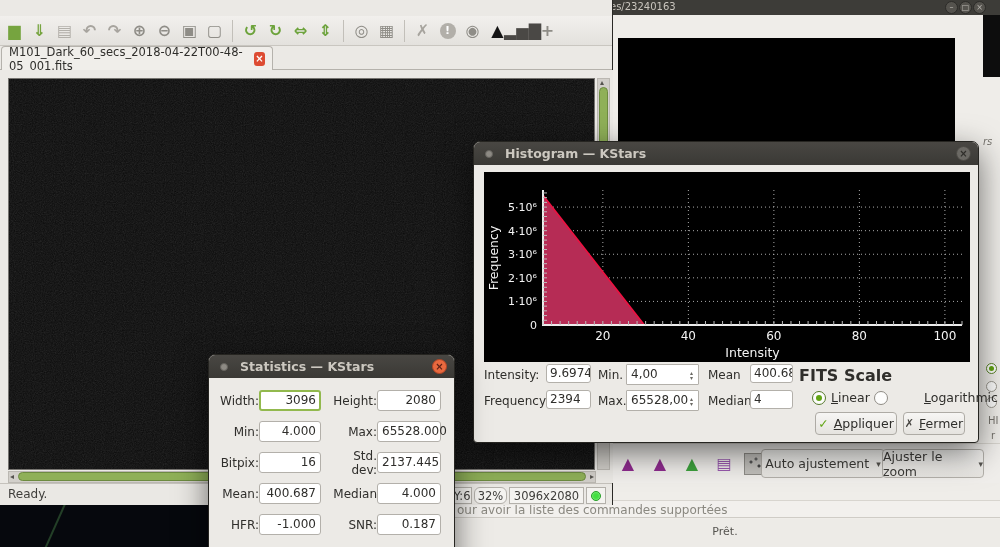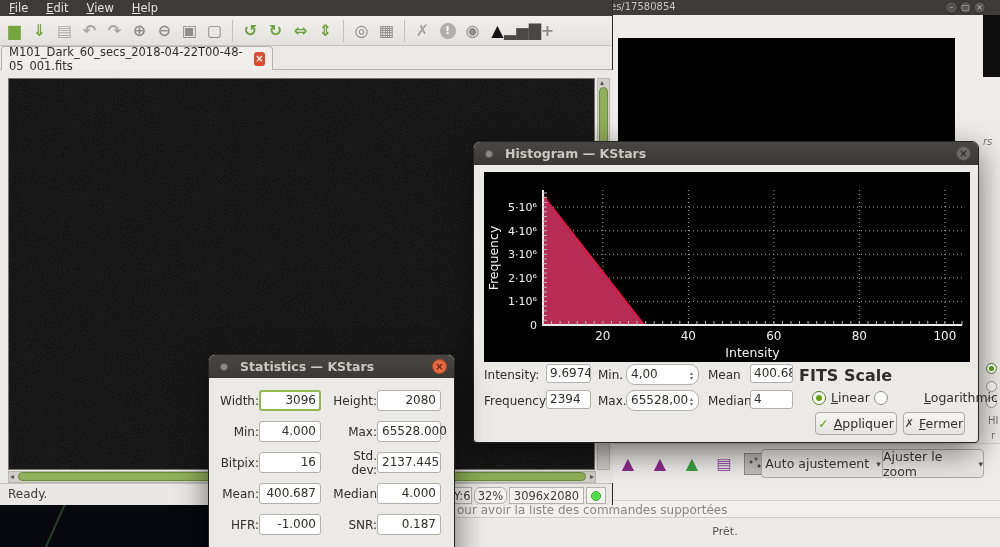--- a/index.html
+++ b/index.html
@@ -107,21 +107,21 @@
                text-align:center; font-size:10px; line-height:14px; font-weight:bold; }
   .close-gray { background:#6b6964; color:#2f2e2a; border:1px solid #4a4843; }
   .close-orange { background:#e8693f; color:#5c2016; border:1px solid #b14526; }
 
   
   #hist-dialog { left:473px; top:141px; width:506px; height:302px; }
   #hist-chart { position:absolute; left:10px; top:30px; width:486px; height:190px; background:#000; }
   .hlabel { position:absolute; font-size:12px; color:#2f2e2b; }
   .hfield { position:absolute; height:19px; background:#fff; border:1px solid #b3b0aa; border-radius:3px;
             font-size:12px; color:#2f2e2b; padding:1px 3px; overflow:hidden; white-space:nowrap; }
-  .spinwrap { position:absolute; height:21px; background:#fff; border:1px solid #b3b0aa; border-radius:9px;
+  .spinwrap { position:absolute; height:21px; background:#fff; border:1px solid #b3b0aa; border-radius:1px;
               font-size:12px; color:#2f2e2b; }
   .spinwrap .val { position:absolute; left:4px; top:2px; }
   .spincol { position:absolute; right:1px; top:0; width:11px; height:100%;
              display:flex; flex-direction:column; justify-content:center; }
   .spincol span { font-size:6px; color:#6b6964; line-height:5px; text-align:center; }
   #fits-scale-label { font-weight:bold; font-size:16px; }
   .radio { position:absolute; display:flex; align-items:center; gap:5px; font-size:12.5px; color:#2f2e2b; }
   .radio-circle { width:14px; height:14px; border-radius:50%; border:1px solid #8f8c85; background:#fdfdfc; }
   .radio-circle.sel { border-color:#55792a; }
   .radio-circle.sel::after { content:""; display:block; margin:3px; width:6px; height:6px;
@@ -164,21 +164,21 @@
     <span class="star-dot" style="left: 285px; top: 38px;"></span>
     <span class="star-dot" style="left: 320px; top: 14px;"></span>
     <span class="star-dot" style="left: 355px; top: 30px;"></span>
     <span class="star-dot" style="left: 30px; top: 42px;"></span>
     <span class="star-dot" style="left: 200px; top: 42px;"></span>
     <span class="star-dot" style="left: 95px; top: 44px;"></span>
   </div>
 
 <div class="abs" id="fr-window">
   <div id="fr-titlebar">
-    <span id="fr-title">es/17580854</span>
+    <span id="fr-title">es/23240163</span>
     <span class="winbtn" style="left:495px">–</span>
     <span class="winbtn" style="left:509px">□</span>
     <span class="winbtn" style="left:523px">×</span>
   </div>
   <div class="abs" id="fr-dark-patch"></div>
   <div class="abs" id="fr-image"></div>
 
   <span class="fragment" style="left:533px; top:136px; font-style:italic;">rs</span>
   <span class="fr-radio sel" style="left:536px; top:363px;"></span>
   <span class="fr-radio" style="left:536px; top:381px;"></span>
@@ -206,26 +206,20 @@
 
   <div class="abs" id="fr-statusline">
     <span>our avoir la liste des commandes supportées</span>
   </div>
   <div class="abs" id="fr-bottombar">
     <span>Prêt.</span>
   </div>
 </div>
 
 <div class="abs" id="main-window">
-  <div class="abs" id="menubar">
-      <div class="menu-item"><u>F</u>ile</div>
-      <div class="menu-item"><u>E</u>dit</div>
-      <div class="menu-item"><u>V</u>iew</div>
-      <div class="menu-item"><u>H</u>elp</div>
-    </div>
   <div class="abs" id="toolbar">
       <div class="tb-icon">
         <span style="color: rgb(118, 164, 63);">▆</span>
       </div>
       <div class="tb-icon">
         <span style="color: rgb(118, 164, 63);">⇓</span>
       </div>
       <div class="tb-icon">
         <span style="color: rgb(179, 176, 170);">▤</span>
       </div>

